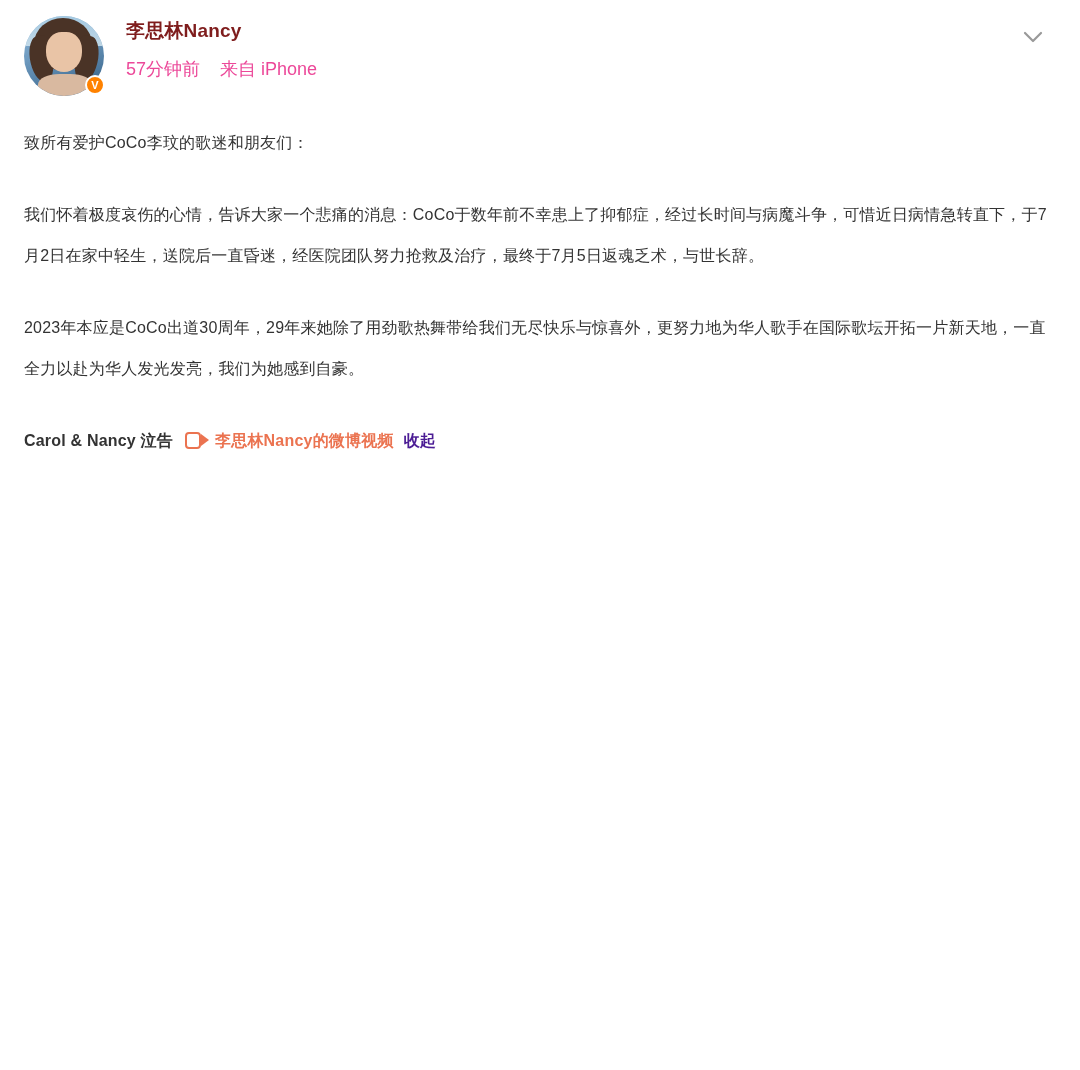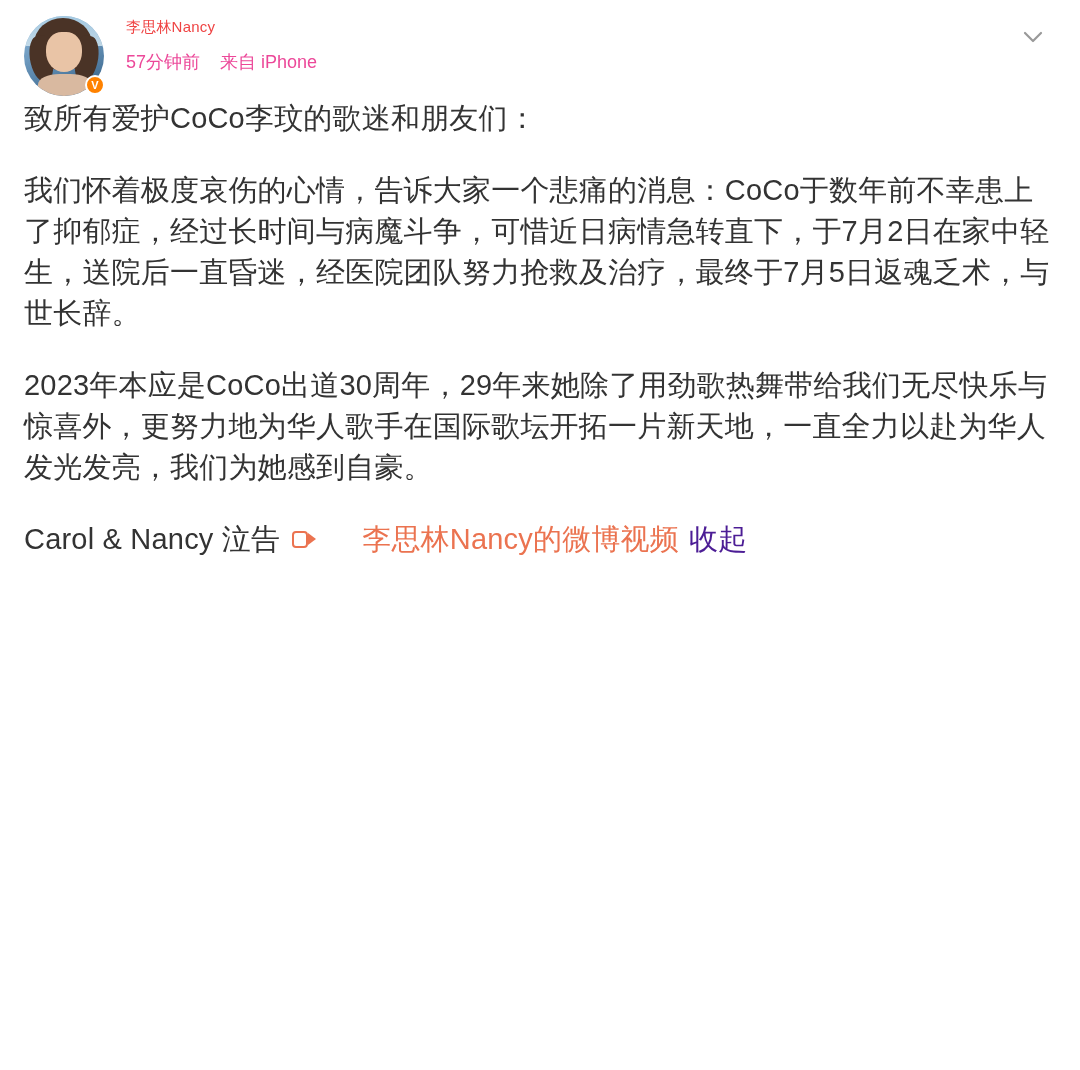--- a/index.html
+++ b/index.html
@@ -113,23 +113,23 @@
     font-size: 11px;
     line-height: 16px;
     text-align: center;
     font-weight: bold;
   }
   .meta {
     margin-left: 22px;
     padding-top: 4px;
   }
   .username {
-    font-size: 15px;
-    font-weight: normal;
-    color: #ef4444;
+    font-size: 19px;
+    font-weight: bold;
+    color: #7f1d1d;
     letter-spacing: 0.2px;
   }
   .subline {
     margin-top: 13px;
     font-size: 18px;
     color: #ec4899;
   }
   .subline .sep {
     display: inline-block;
     width: 10px;
@@ -137,47 +137,47 @@
   .chevron {
     position: absolute;
     right: 6px;
     top: 6px;
     width: 34px;
     height: 34px;
     cursor: pointer;
   }
   .chevron svg { display: block; }
   .content {
-    margin-top: 2px;
-    font-size: 29px;
+    margin-top: 26px;
+    font-size: 16px;
     line-height: 41px;
     color: #333333;
     letter-spacing: 0.2px;
   }
   .para {
     margin: 0 0 31px 0;
   }
   .para:last-child {
     margin-bottom: 0;
+    font-weight: bold;
   }
   .footer-line {
     display: flex;
     align-items: center;
     flex-wrap: wrap;
   }
   .signature {
     color: #333333;
   }
   .video-link {
     color: #eb7350;
     cursor: pointer;
     margin-left: 12px;
     display: inline-flex;
     align-items: center;
-    gap: 40px;
   }
   .video-icon {
     display: inline-block;
     width: 24px;
     height: 17px;
     margin-right: 6px;
     position: relative;
   }
   .video-icon .box {
     position: absolute;

